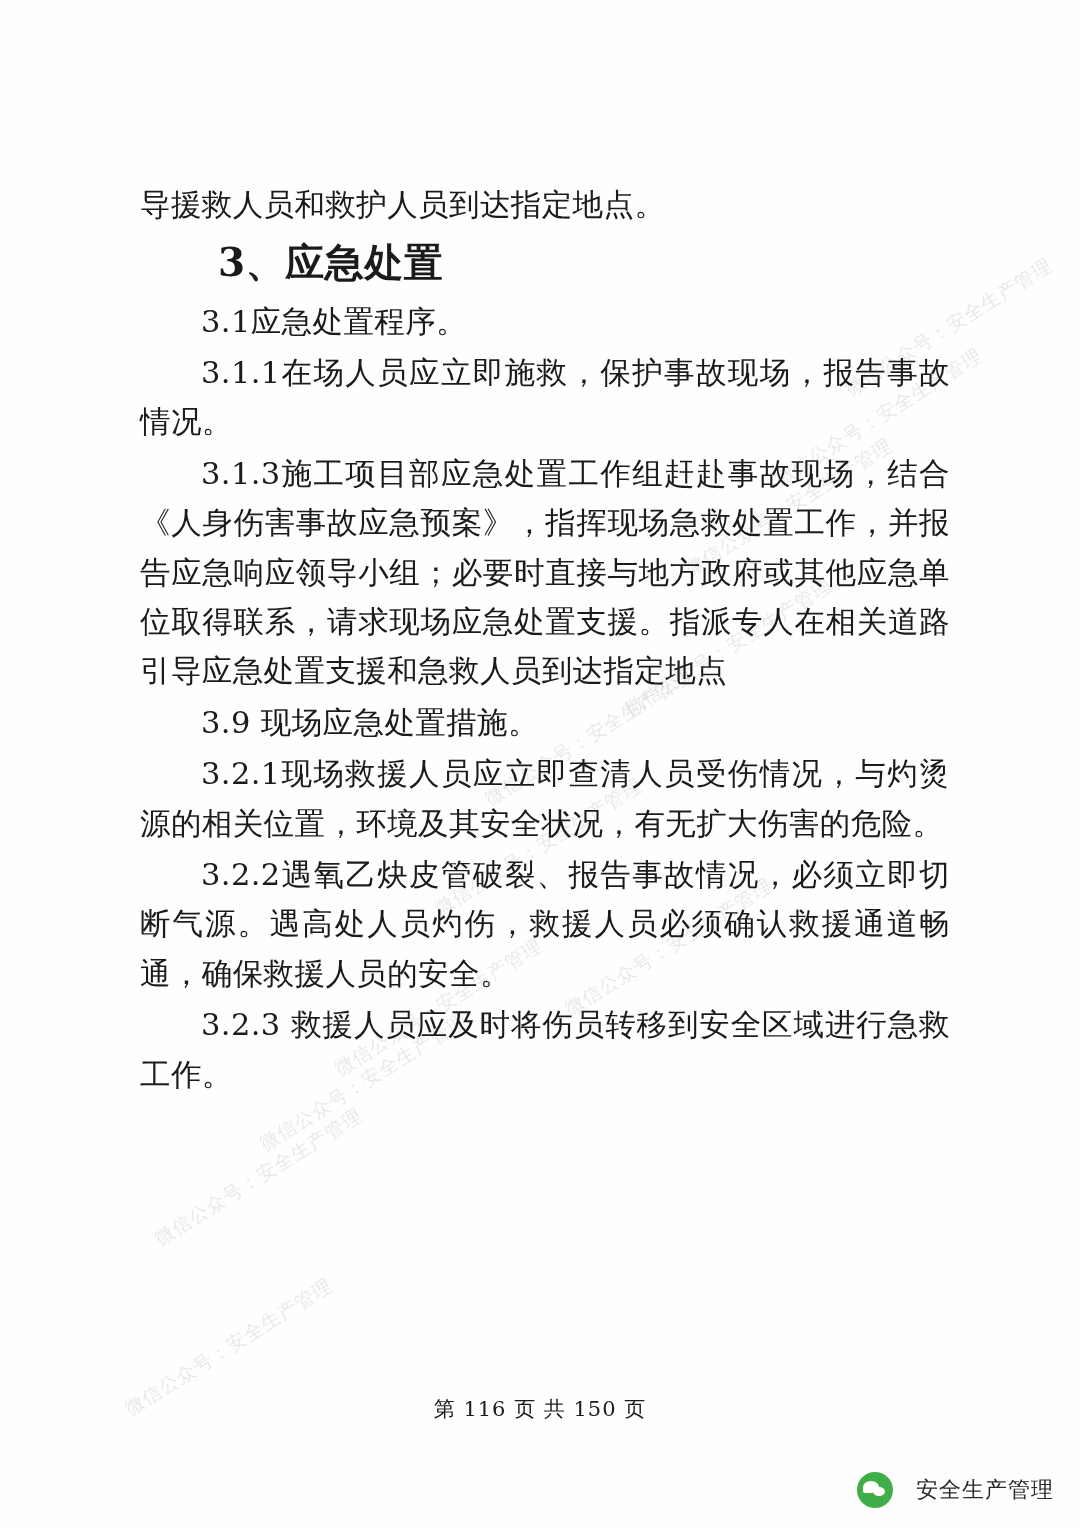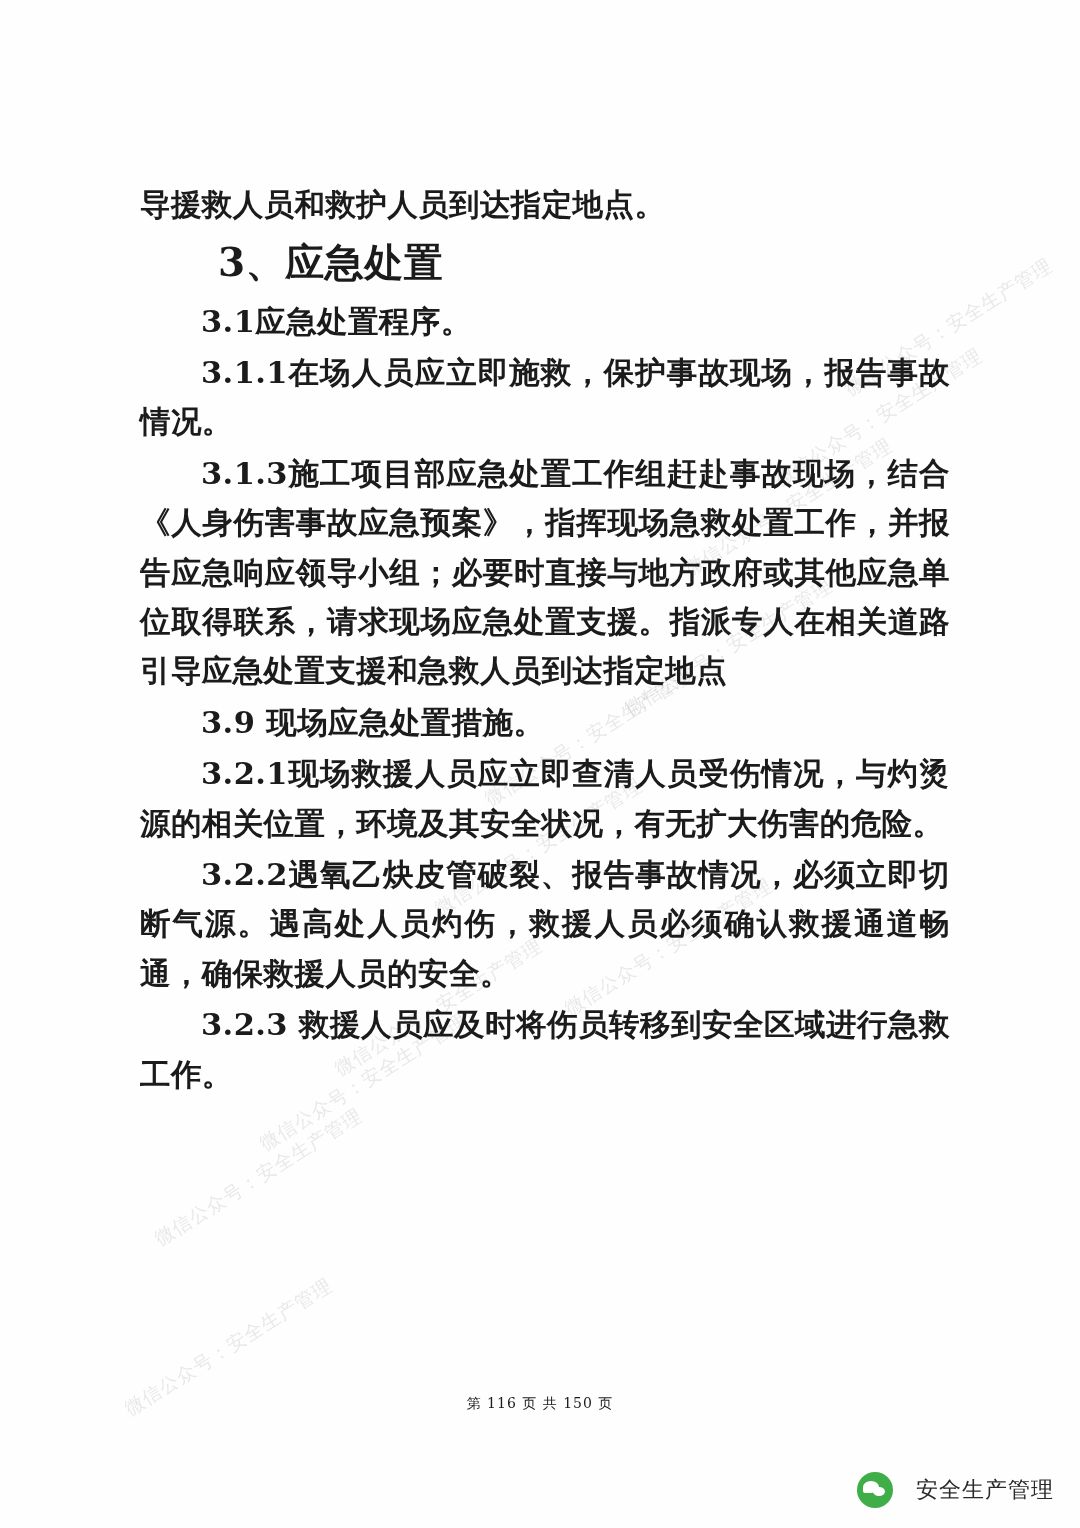--- a/index.html
+++ b/index.html
@@ -29,41 +29,40 @@
     width: 810px;
   }
 
   .para {
     font-size: 30.5px;
     line-height: 1.62;
     text-align: justify;
     text-justify: inter-ideograph;
     margin: 0 0 2px 0;
     letter-spacing: 0.4px;
-    font-weight: bold;
   }
   .indent {
     text-indent: 2em;
   }
   .heading {
     font-size: 39px;
     font-weight: bold;
     line-height: 1.62;
     text-indent: 2em;
     margin: 0 0 2px 0;
     letter-spacing: 0.5px;
   }
 
   .footer {
     position: absolute;
     left: 0;
     right: 0;
     top: 1395px;
     text-align: center;
-    font-size: 14px;
+    font-size: 21px;
     letter-spacing: 1px;
     color: #1b1b1b;
   }
 
   
   .wm-layer {
     position: absolute;
     inset: 0;
     pointer-events: none;
     overflow: hidden;

